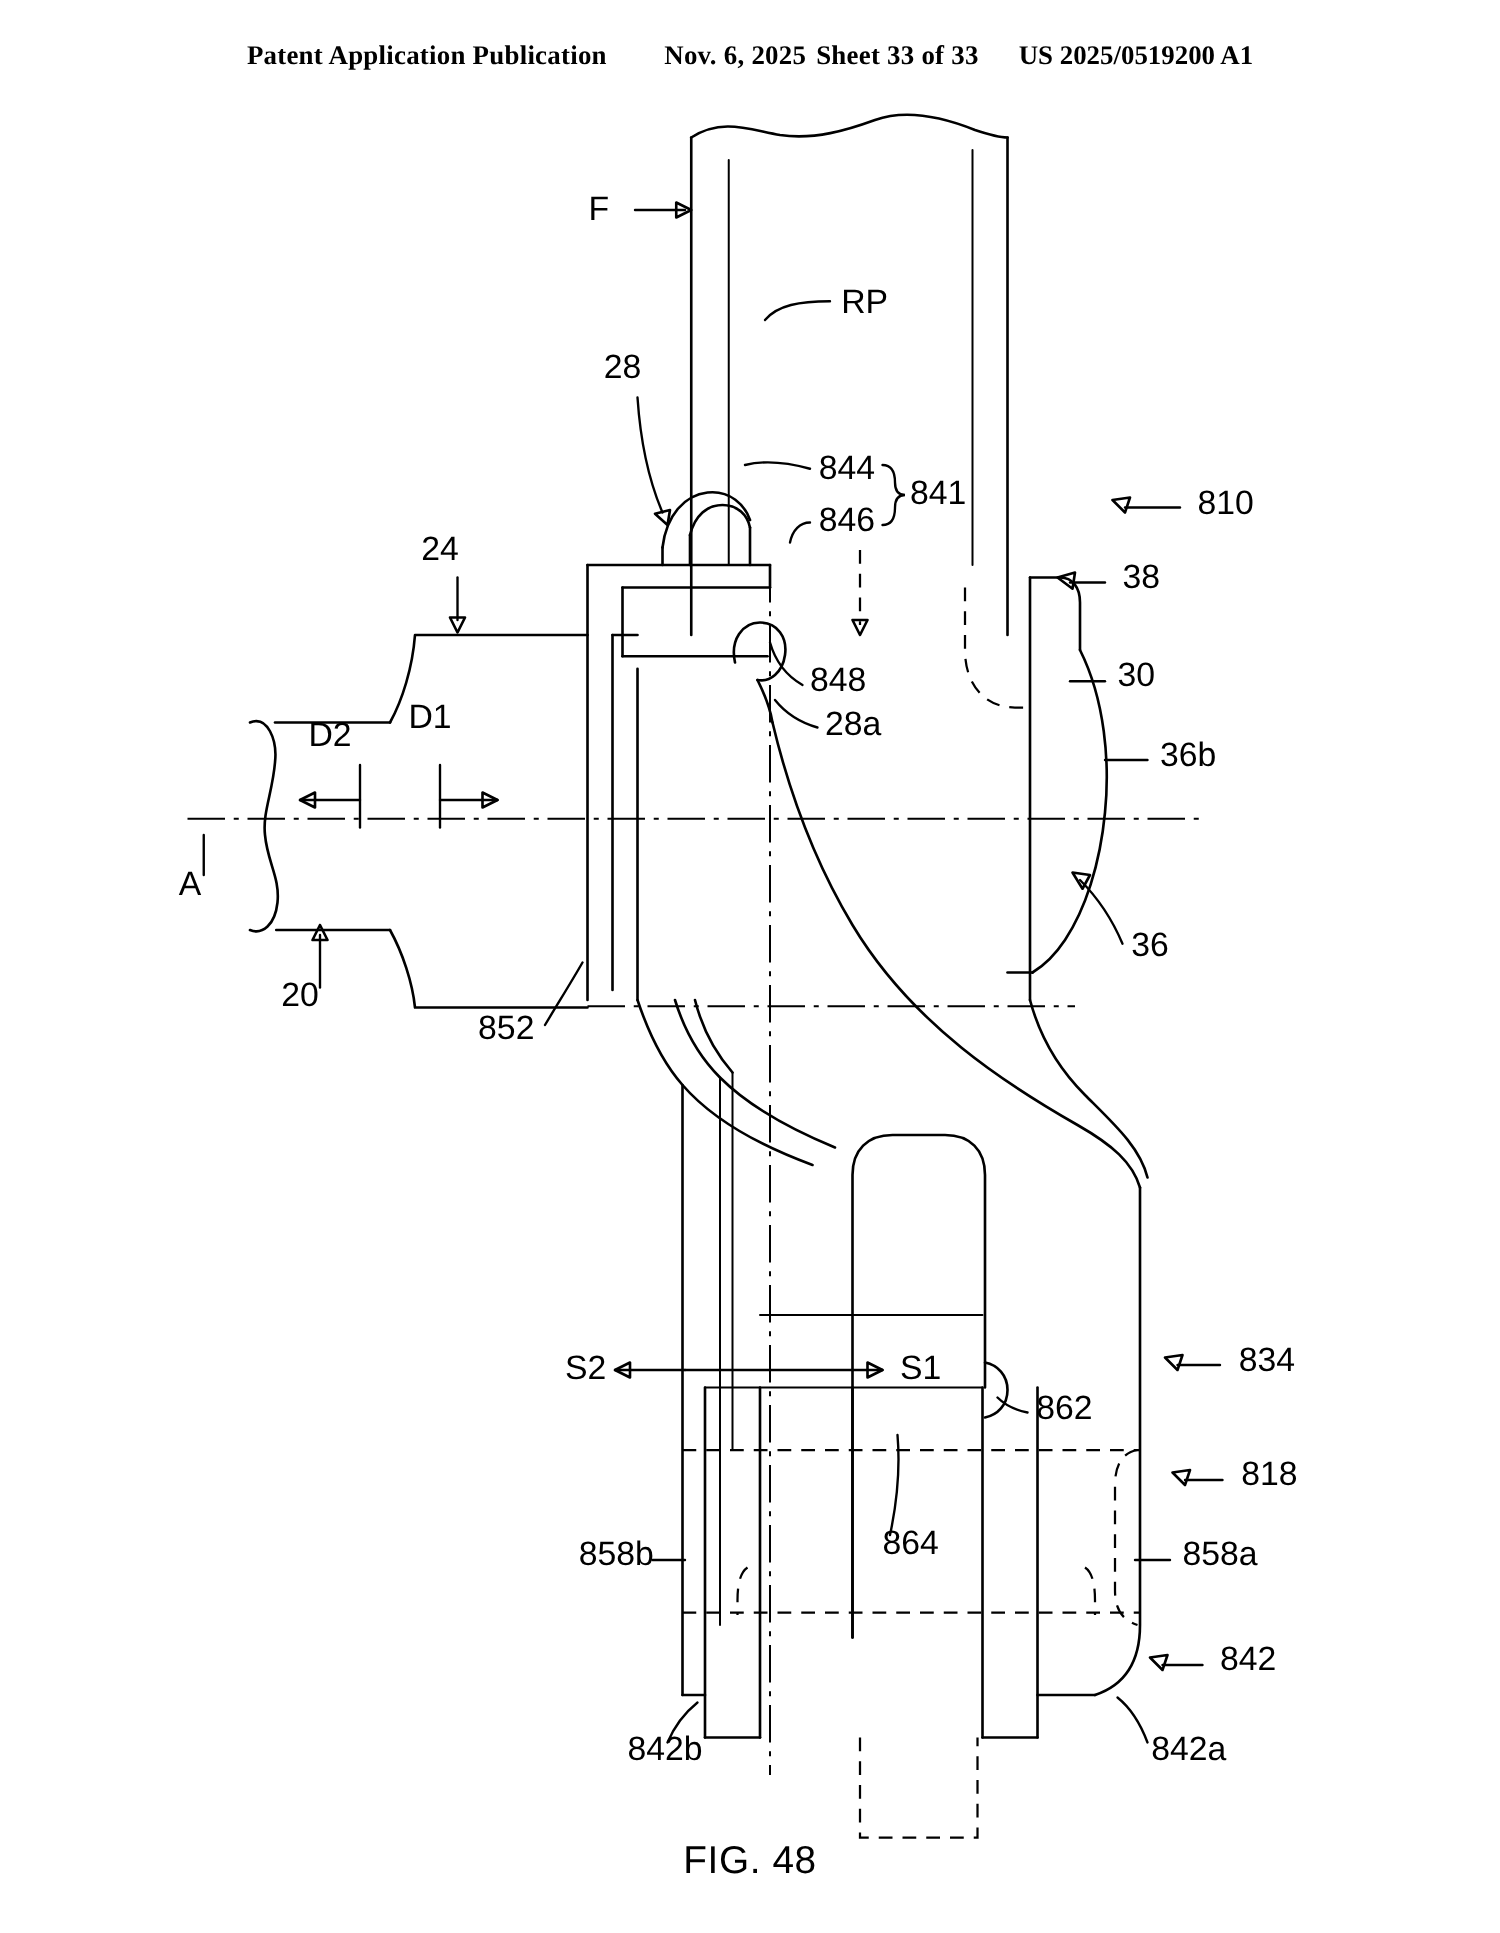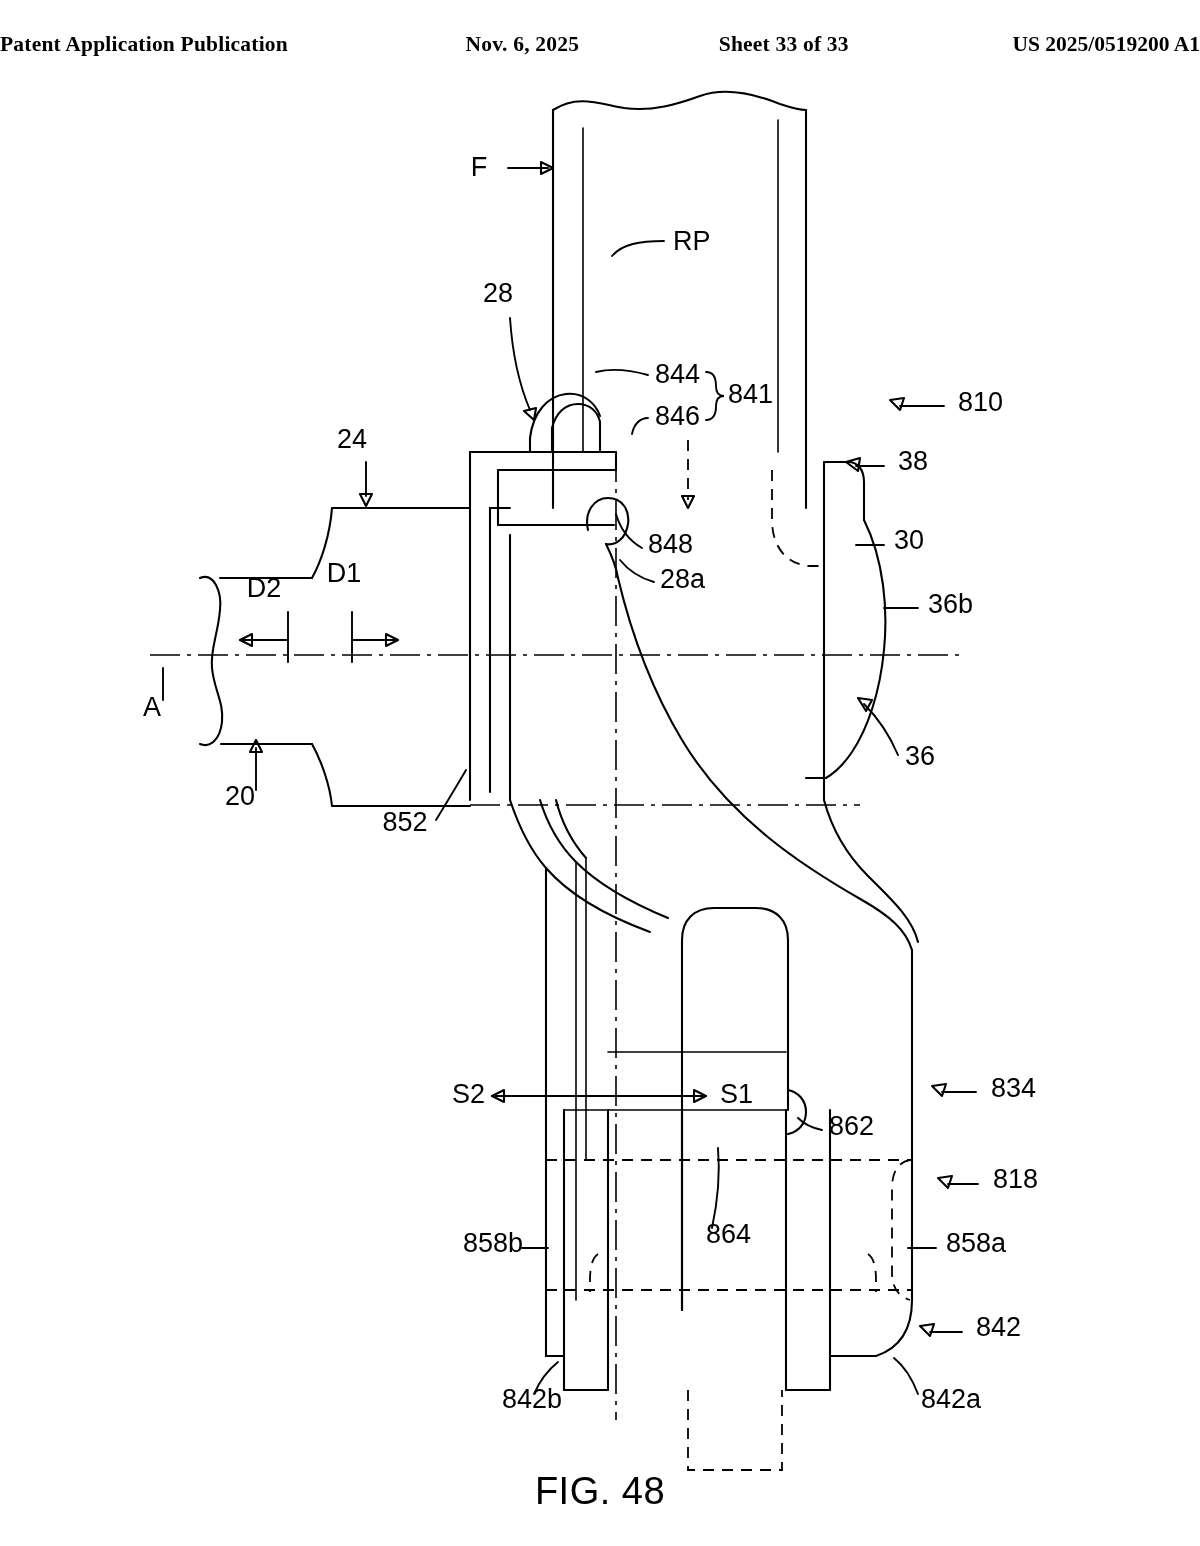--- a/index.html
+++ b/index.html
@@ -20,40 +20,40 @@
     width: 1200px;
     height: 1546px;
   }
   
   .header {
     position: absolute;
     top: 32px;
     left: 0;
     width: 1200px;
     display: flex;
-    justify-content: space-between;
+    justify-content: center;
     align-items: baseline;
     font-family: "Liberation Serif", serif;
     font-weight: bold;
     font-size: 21.5px;
     letter-spacing: 0.2px;
   }
   .header .h-pub { margin-right: 46px; }
   .header .h-date { margin-right: 8px; }
   .header .h-sheet { margin-right: 32px; }
   .header .h-num { letter-spacing: 0px; }
 
   
   .fig-caption {
     position: absolute;
     left: 0;
     top: 1470px;
     width: 1200px;
     text-align: center;
-    font-size: 38px;
+    font-size: 31px;
     font-family: "Liberation Sans", sans-serif;
     letter-spacing: 0.5px;
   }
 
   
   #drawing {
     position: absolute;
     left: 0;
     top: 0;
     width: 1200px;

